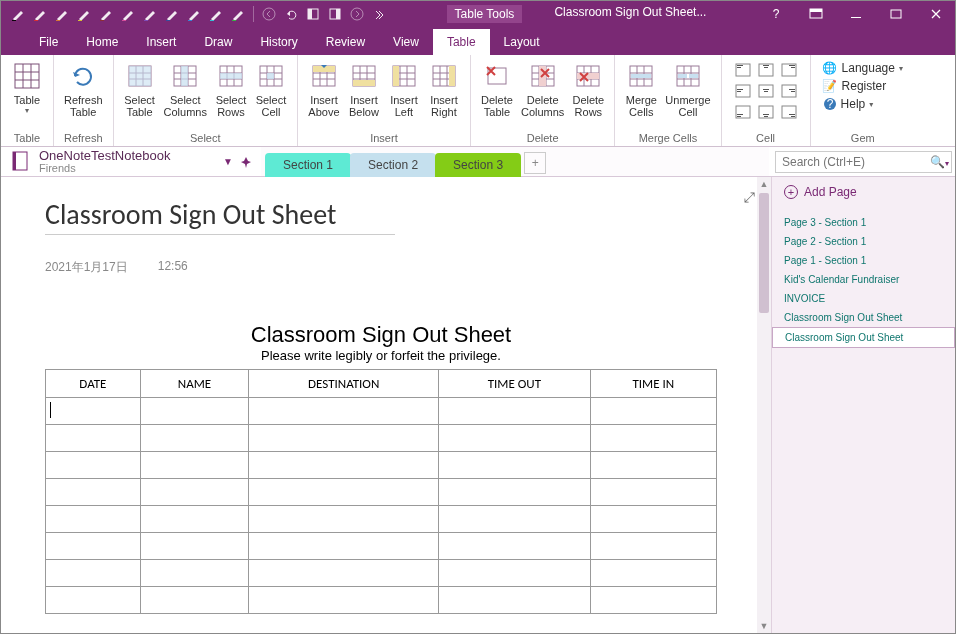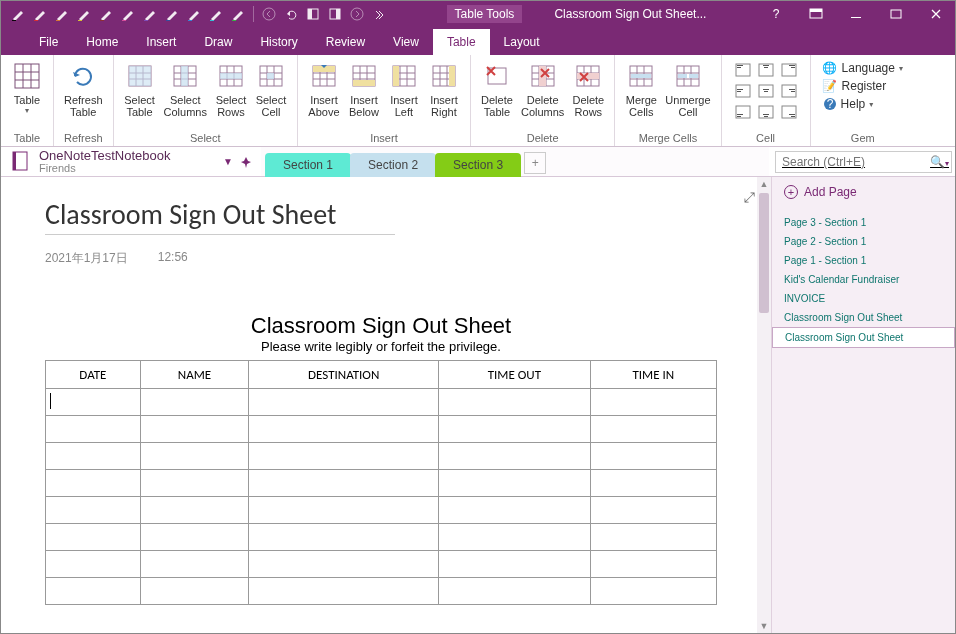--- a/index.html
+++ b/index.html
@@ -1,21 +1,21 @@
 <!DOCTYPE html>
 <html><head>
 <meta charset="utf-8">
 <style>
 * { margin:0; padding:0; box-sizing:border-box; font-family:"Segoe UI",Tahoma,sans-serif; font-size:12px; }
 body { background:#fff; overflow:hidden; width:956px; height:634px; position:relative; border:1px solid #888; }
 .titlebar { height:26px; background:#7a2974; display:flex; align-items:center; color:#fff; padding:0 6px; }
 .qat { display:flex; gap:0; align-items:center; }
 .qat-item { width:22px; height:22px; display:flex; align-items:center; justify-content:center; opacity:.9; }
 .qat-sep { width:1px; height:16px; background:rgba(255,255,255,.3); margin:0 4px; }
-.titlebar-mid { flex:1; display:flex; justify-content:center; gap:32px; font-size:12px;align-items:center; }
+.titlebar-mid { flex:1; display:flex; justify-content:center; gap:32px; font-size:12px; }
 .tt-box { background:#93448c; padding:2px 8px; color:#fff; }
 .tt-name { color:#fff; }
 .titlebar-right { display:flex; gap:14px; align-items:center; }
 .win-btn { width:26px; height:26px; display:flex; align-items:center; justify-content:center; color:#fff; }
 .menubar { height:28px; background:#7a2974; display:flex; align-items:flex-end; padding-left:24px; gap:0; }
 .menu-tab { padding:6px 14px 6px; color:#fff; cursor:pointer; }
 .menu-tab.active { background:#fff; color:#7a2974; }
 .ribbon { height:92px; background:#fff; border-bottom:1px solid #d0c0d0; display:flex; }
 .rgroup { border-right:1px solid #e0d8e0; padding:3px 6px 0; display:flex; flex-direction:column; }
 .rgroup-items { flex:1; display:flex; align-items:flex-start; gap:0; }
@@ -35,30 +35,30 @@
 .nb-name { font-size:13px; color:#5a2a56; }
 .nb-grp { font-size:11px; color:#888; }
 .nb-drop { color:#7a2974; font-size:10px; margin:0 6px; }
 .pin { color:#7a2974; }
 .section-tabs { height:30px; display:flex; align-items:flex-end; padding-left:4px; border-bottom:1px solid #d8c8d8; background:#fdfbfd; flex:1; }
 .stab { padding:5px 18px; border-top-left-radius:4px; border-top-right-radius:4px; font-size:12px; cursor:pointer; position:relative; top:1px; margin-right:-1px; color:#444; }
 .stab.purple { background:#5eead4; }
 .stab.blue { background:#c5e0ee; }
 .stab.green { background:#84cc16; }
 .stab-add { width:22px; height:22px; border:1px solid #ccc; display:flex; align-items:center; justify-content:center; margin-left:4px; margin-bottom:2px; cursor:pointer; color:#888; }
-.search-box { width:186px; height:30px; border-bottom:1px solid #d8c8d8; display:flex; align-items:center; padding:2px 6px;text-decoration:underline; }
+.search-box { width:186px; height:30px; border-bottom:1px solid #d8c8d8; display:flex; align-items:center; padding:2px 6px; }
 .search-box input { flex:1; border:1px solid #ccc; padding:3px 6px; font-size:12px; color:#888; }
 .search-ico { margin-left:-22px; color:#7a2974; pointer-events:none; }
 .top-row { display:flex; }
 .work-row { display:flex; height:calc(100% - 30px); }
 .page-area { flex:1; position:relative; overflow:hidden; background:#fff; }
 .page-canvas { padding:20px 44px; position:relative; }
 .page-title { font-size:28px; color:#333; font-weight:300; font-family:Calibri,sans-serif; }
 .title-underline { border-bottom:1px solid #ccc; width:350px; margin-top:2px; }
-.meta-row { display:flex; gap:30px; font-size:11px; color:#888; margin-top:15px; }
+.meta-row { display:flex; gap:30px; font-size:11px; color:#888; margin-top:24px; }
 .expand-ico { position:absolute; top:12px; right:16px; color:#666; cursor:pointer; font-size:14px; }
 .vscroll { position:absolute; right:0; top:0; width:14px; height:100%; background:#f4f0f4; display:flex; flex-direction:column; align-items:center; }
 .vscroll-up,.vscroll-dn { height:14px; font-size:9px; color:#888; display:flex; align-items:center; justify-content:center; width:100%; }
 .vscroll-thumb { width:10px; background:#d0c0d0; height:120px; margin-top:2px; border-radius:2px; }
 .doc-table-wrap { margin-top:40px; }
 .doc-table { border-collapse:collapse; width:672px; }
 .doc-table td,.doc-table th { border:1px solid #999; padding:6px 8px; font-size:13px; font-family:Calibri,sans-serif; }
 .doc-table .hdr-row td { border:none; text-align:center; }
 .doc-title { font-size:22px; font-weight:400; }
 .doc-sub { font-size:13px; }

